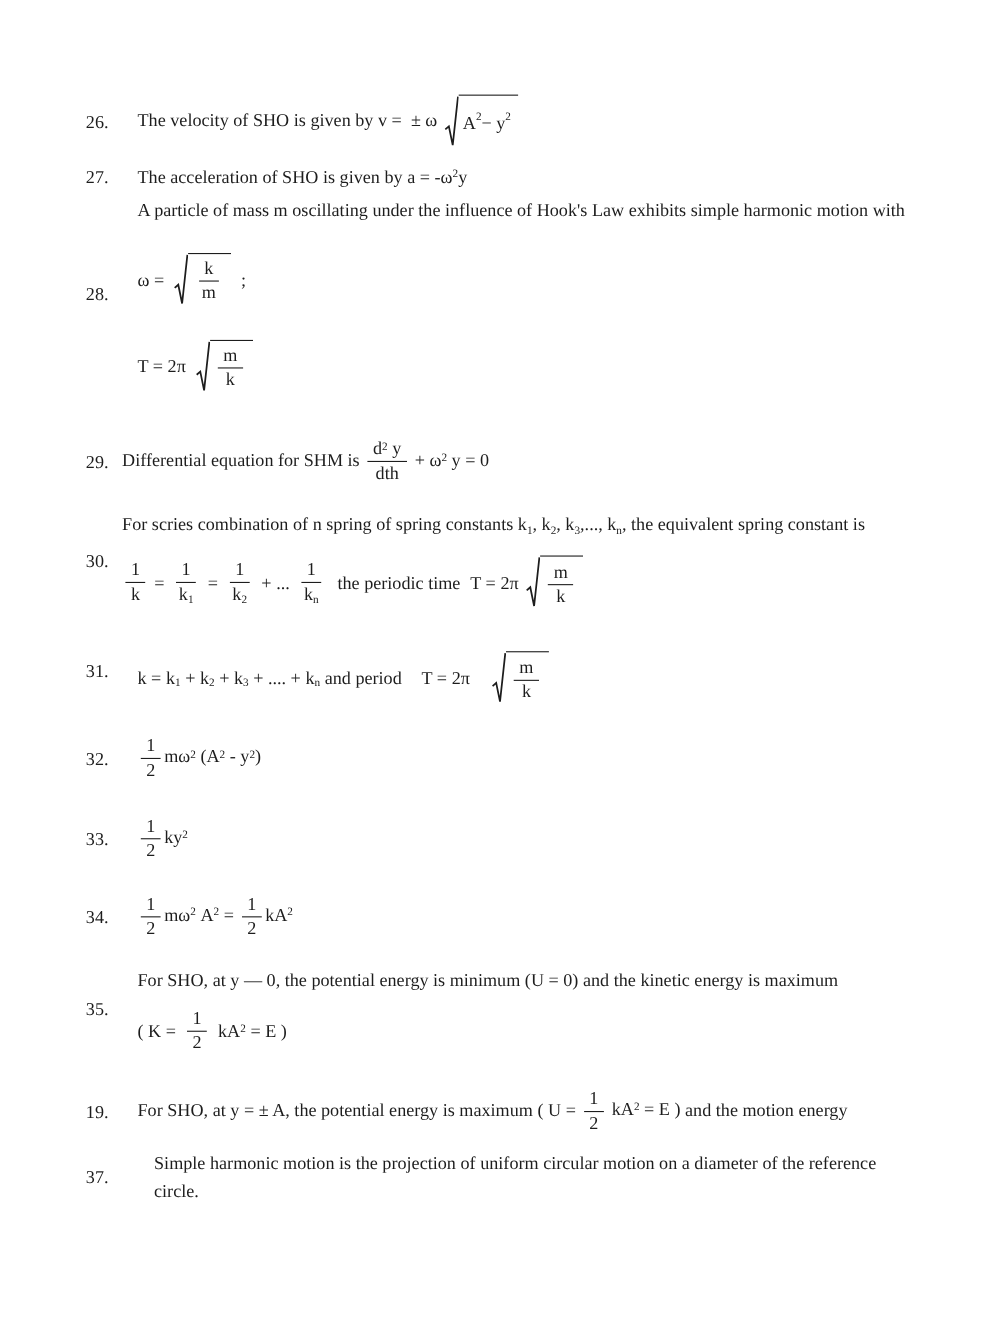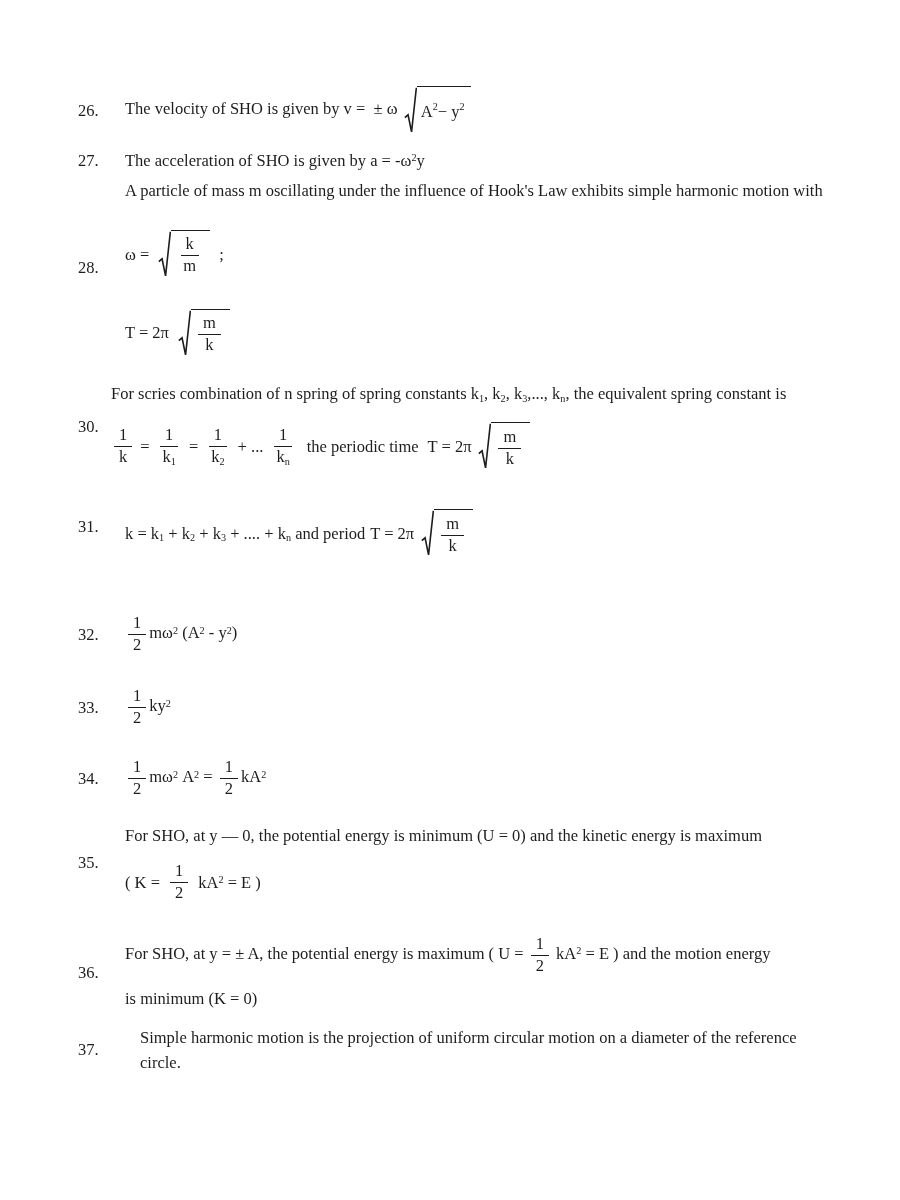--- a/index.html
+++ b/index.html
@@ -22,28 +22,28 @@
   .frac .den{padding:1px 5px 0;}
   
   .sqrt{display:inline-flex;align-items:stretch;vertical-align:middle;margin:0 2px;}
   .radsign{width:13px;flex:0 0 13px;align-self:stretch;}
   .sqrt .rad{border-top:1.5px solid #1d1d1d;padding:2px 6px 0 4px;display:inline-flex;align-items:center;}
   
   .formula{display:flex;align-items:center;gap:7px;flex-wrap:nowrap;}
   .f-omega{margin:27px 0 0 0;}
   .f-T{margin:30px 0 0 0;}
   .f30{margin-top:16px;gap:5px;}
-  .f31{margin-top:14px;gap:5px;}
+  .f31{margin-top:14px;gap:18px;}
   .f35{margin-top:14px;}
   .m-i27{margin-top:13px;}
   .m-i28{margin-top:5px;}
   .m-i29{margin-top:42px;}
   .m-i30{margin-top:24px;}
   .m-i31{margin-top:24px;}
-  .m-i32{margin-top:56px;}
+  .m-i32{margin-top:28px;}
   .m-i33{margin-top:32px;}
   .m-i34{margin-top:30px;}
   .m-i35{margin-top:24px;}
   .m-i36{margin-top:32px;}
   .m-i37{margin-top:14px;gap:15px;}
   .line2{margin-top:10px;}
   .midtext{padding:0 4px;}
 </style>
 </head>
 <body>
@@ -98,20 +98,29 @@
               <span class="frac">
                 <span class="num">m</span>
                 <span class="den">k</span>
               </span>
             </span>
           </span>
       </div>
     </div>
   </div>
 
+  <div class="item tight m-i29">
+    <div class="no">29.</div>
+    <div class="body">
+      <span>Differential equation for SHM is </span><span class="frac">
+          <span class="num">d<sup>2</sup> y</span>
+          <span class="den">dth</span>
+        </span><span> + ω<sup>2</sup> y = 0</span>
+    </div>
+  </div>
 
   <div class="item tight m-i30">
     <div class="no">30.</div>
     <div class="body">
       <div class="ptext">For scries combination of n spring of spring constants  k<sub>1</sub>, k<sub>2</sub>, k<sub>3</sub>,...,  k<sub>n</sub>, the equivalent spring constant is</div>
       <div class="formula f30">
         <span class="frac">
             <span class="num">1</span>
             <span class="den">k</span>
           </span>
@@ -210,27 +219,26 @@
           <span class="frac">
             <span class="num">1</span>
             <span class="den">2</span>
           </span>
           <span> kA<sup>2</sup> = E )</span>
       </div>
     </div>
   </div>
 
   <div class="item m-i36">
-    <div class="no">36.</div>
+    <div class="no">19.</div>
     <div class="body">
       <span>For SHO, at y = ± A, the potential energy is maximum </span><span>( U = </span><span class="frac">
           <span class="num">1</span>
           <span class="den">2</span>
         </span><span> kA<sup>2</sup> = E ) </span><span>and the motion energy</span>
-      <div class="line2">is minimum (K = 0)</div>
     </div>
   </div>
 
   <div class="item m-i37">
     <div class="no">37.</div>
     <div class="body">
       <span>Simple harmonic motion is the projection of uniform circular motion on a diameter of the reference circle.</span>
     </div>
   </div>
 

